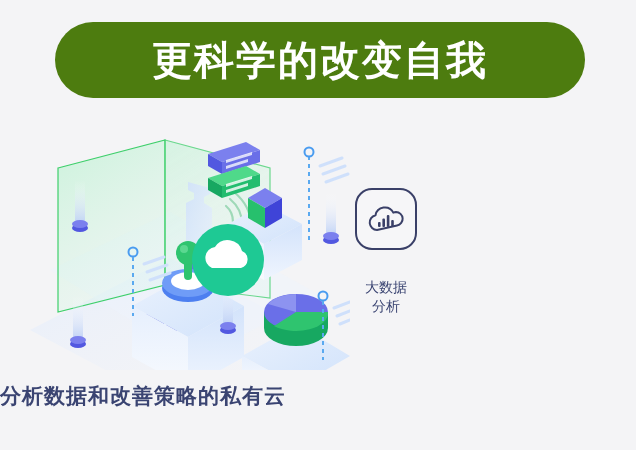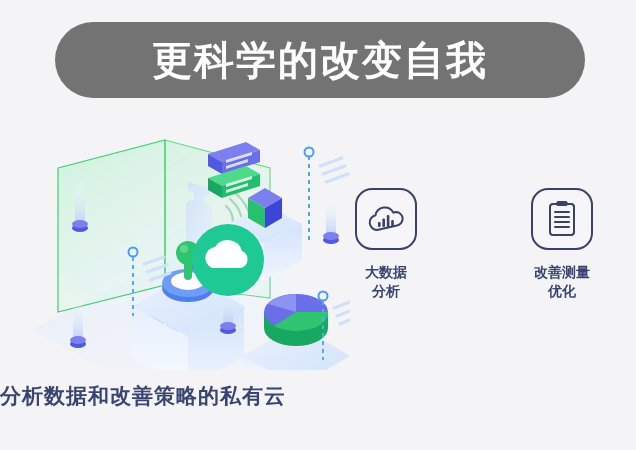--- a/index.html
+++ b/index.html
@@ -23,21 +23,21 @@
   }
 
   
   #header-banner {
     position: absolute;
     left: 55px;
     top: 22px;
     width: 530px;
     height: 76px;
     border-radius: 38px;
-    background: #737373;
+    background: #4d7c0f;
     display: flex;
     align-items: center;
     justify-content: center;
     box-sizing: border-box;
   }
   #header-title {
     color: #ffffff;
     font-size: 40px;
     font-weight: bold;
     letter-spacing: 2px;
@@ -76,25 +76,25 @@
     border: 2px solid #3a4068;
     border-radius: 17px;
     box-sizing: border-box;
     display: flex;
     align-items: center;
     justify-content: center;
     background: #f6f6f8;
   }
   .feature-icon-box svg { display: block; }
   .feature-label {
-    margin-top: 13px;
+    margin-top: 28px;
     text-align: center;
     color: #3a4472;
     font-size: 14px;
-    font-weight: bold;
+    font-weight: normal;
     line-height: 1.35;
     white-space: nowrap;
   }
 
   
   #tagline {
     position: absolute;
     left: 0;
     top: 385px;
     width: 636px;
@@ -333,37 +333,19 @@
             <rect x="25.2" y="17" width="2.6" height="7" rx="1"></rect>
           </g>
         </svg>
       </div>
       <div class="feature-label">
         <div>大数据</div>
         <div>分析</div>
       </div>
     </div>
 
-    <div class="feature-item">
-      <div class="feature-icon-box">
-        <svg width="32" height="38" viewBox="0 0 32 38" xmlns="http://www.w3.org/2000/svg">
-          <rect x="4" y="4" width="24" height="31" rx="3" fill="none" stroke="#3a4068" stroke-width="2"></rect>
-          <rect x="10.5" y="1" width="11" height="5" rx="1.6" fill="#3a4068"></rect>
-          <g stroke="#3a4068" stroke-width="2" stroke-linecap="round">
-            <line x1="9" y1="12" x2="23" y2="12"></line>
-            <line x1="9" y1="17" x2="23" y2="17"></line>
-            <line x1="9" y1="22" x2="23" y2="22"></line>
-            <line x1="9" y1="27" x2="23" y2="27"></line>
-          </g>
-        </svg>
-      </div>
-      <div class="feature-label">
-        <div>改善测量</div>
-        <div>优化</div>
-      </div>
-    </div>
 
 
   </div>
 
   <div id="tagline">分析数据和改善策略的私有云</div>
 
 </div>
 
 </body></html>

